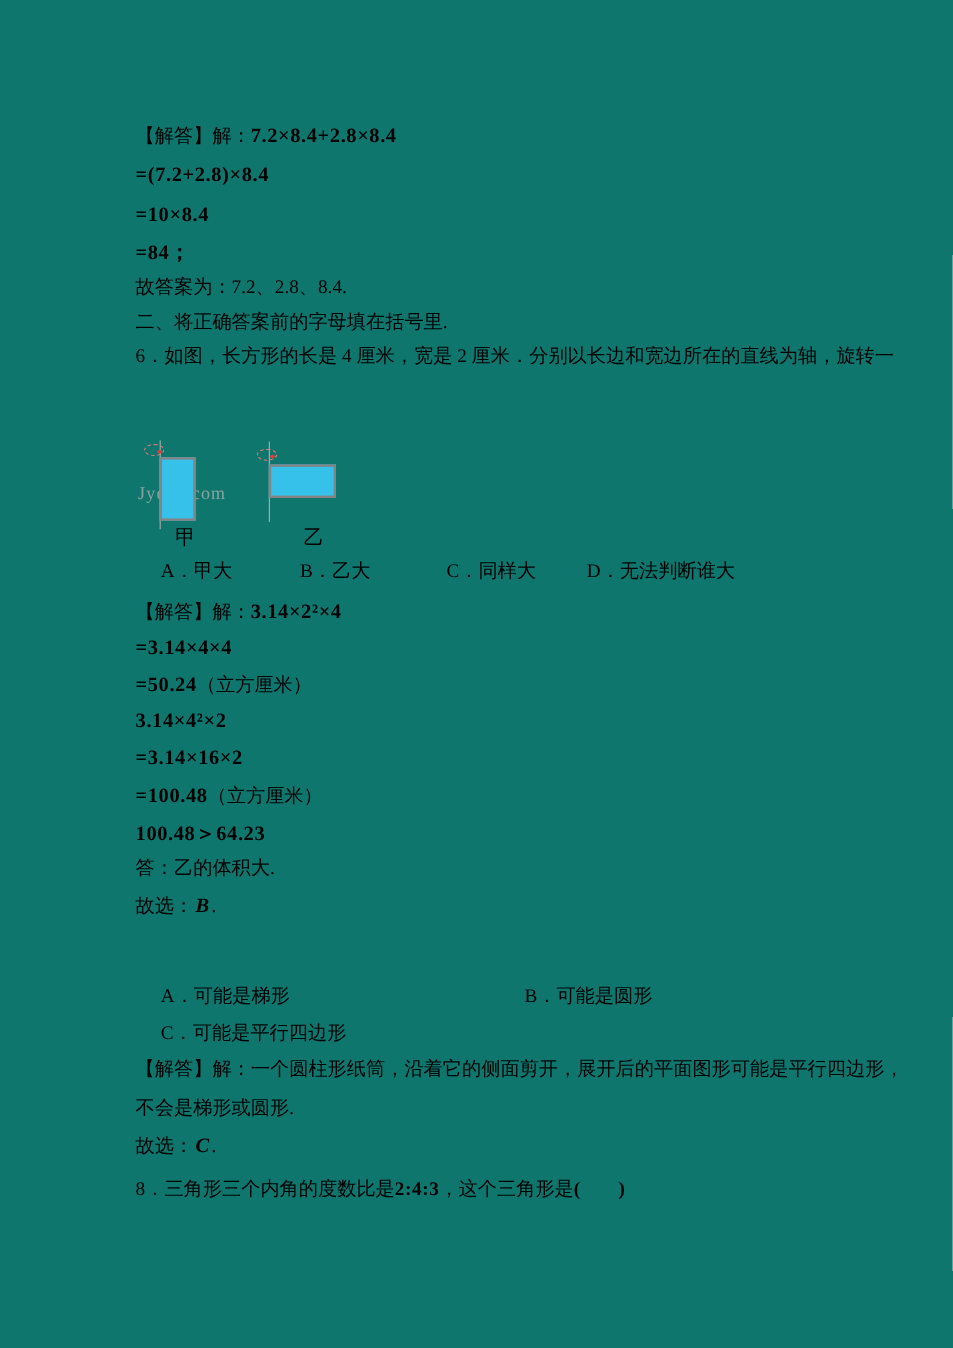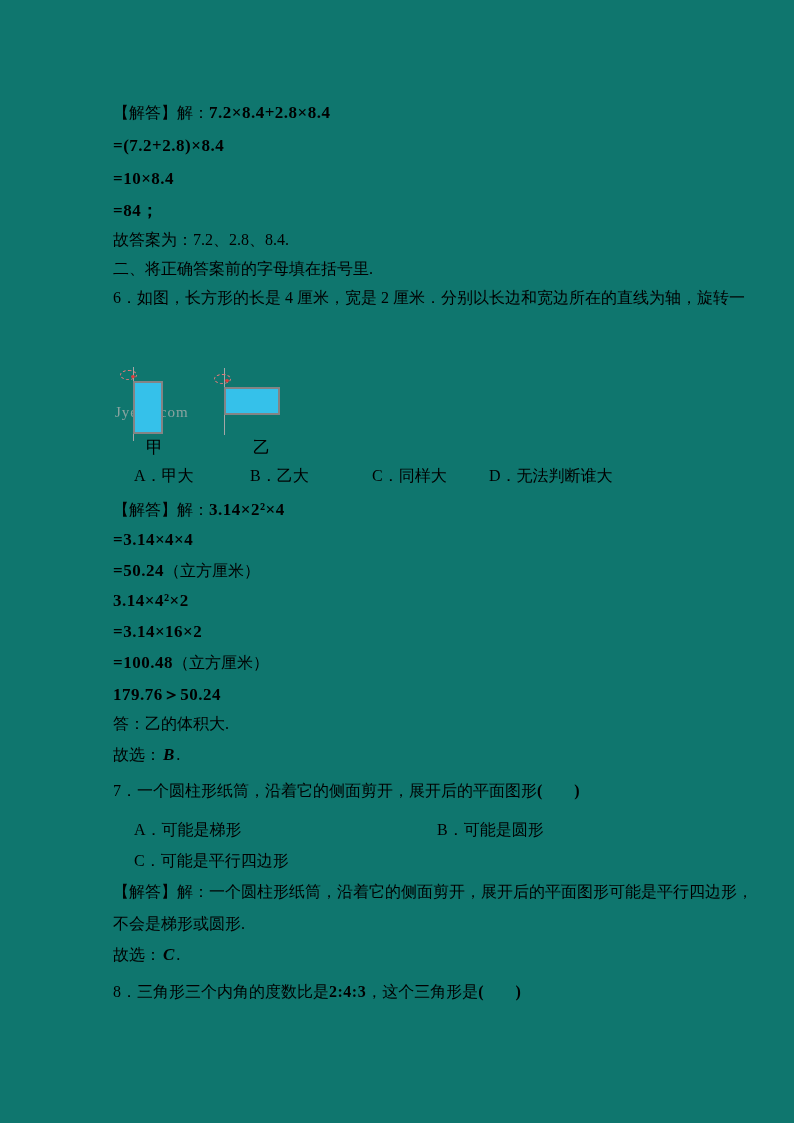--- a/index.html
+++ b/index.html
@@ -109,25 +109,24 @@
   <div class="opt" style="top:466px;left:250px">B．乙大</div>
   <div class="opt" style="top:466px;left:372px">C．同样大</div>
   <div class="opt" style="top:466px;left:489px">D．无法判断谁大</div>
 
   <div class="ln" style="top:500px"><span class="cn">【解答】解：</span><span class="math">3.14×2²×4</span></div>
   <div class="ln" style="top:530px"><span class="math">=3.14×4×4</span></div>
   <div class="ln" style="top:561px"><span class="math">=50.24</span><span class="cn">（立方厘米）</span></div>
   <div class="ln" style="top:591px"><span class="math">3.14×4²×2</span></div>
   <div class="ln" style="top:622px"><span class="math">=3.14×16×2</span></div>
   <div class="ln" style="top:653px"><span class="math">=100.48</span><span class="cn">（立方厘米）</span></div>
-  <div class="ln" style="top:685px"><span class="math">179.76＞50.24</span></div>
+  <div class="ln" style="top:685px"><span class="math">100.48＞64.23</span></div>
   <div class="ln" style="top:714px"><span class="cn">答：乙的体积大.</span></div>
   <div class="ln" style="top:745px"><span class="cn">故选：</span><span class="choice">B</span><span class="cn">.</span></div>
 
-  <div class="ln" style="top:781px"><span class="cn">7．一个圆柱形纸筒，沿着它的侧面剪开，展开后的平面图形</span><span class="blank">(　　)</span></div>
   <div class="opt" style="top:820px;left:134px">A．可能是梯形</div>
   <div class="opt" style="top:820px;left:437px">B．可能是圆形</div>
   <div class="opt" style="top:851px;left:134px">C．可能是平行四边形</div>
   <div class="ln" style="top:882px"><span class="cn">【解答】解：一个圆柱形纸筒，沿着它的侧面剪开，展开后的平面图形可能是平行四边形，</span></div>
   <div class="ln" style="top:914px"><span class="cn">不会是梯形或圆形.</span></div>
   <div class="ln" style="top:945px"><span class="cn">故选：</span><span class="choice">C</span><span class="cn">.</span></div>
 
   <div class="ln" style="top:982px"><span class="cn">8．三角形三个内角的度数比是</span><span class="math" style="font-size:16px">2:4:3</span><span class="cn">，这个三角形是</span><span class="blank">(　　)</span></div>
 
 </div>

